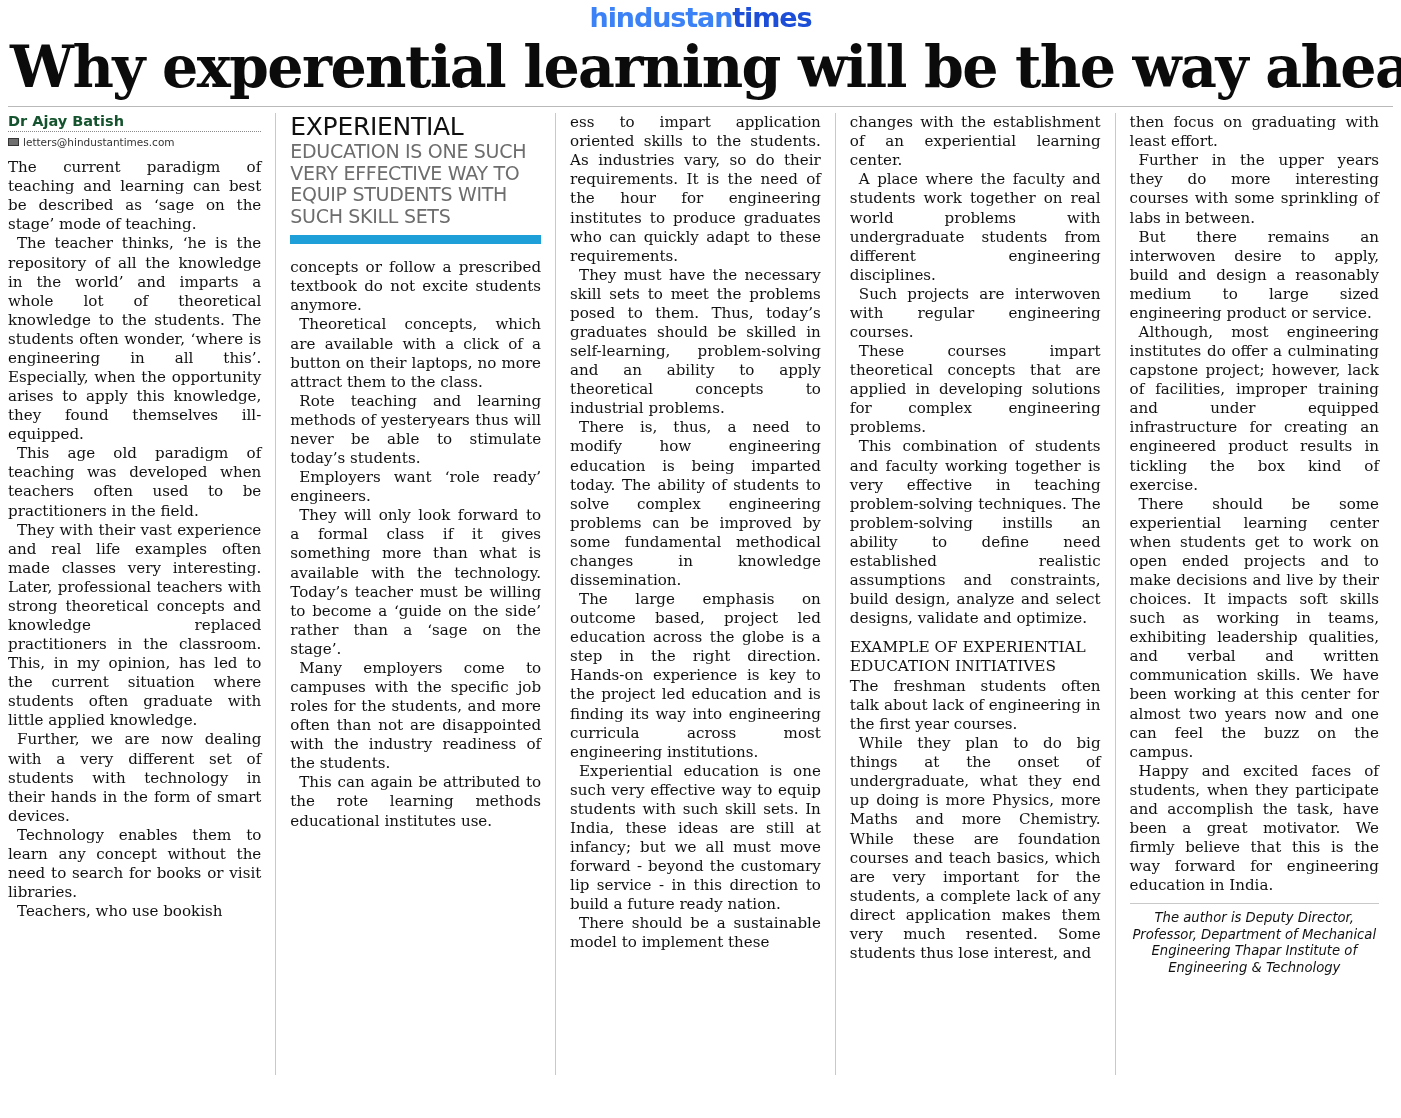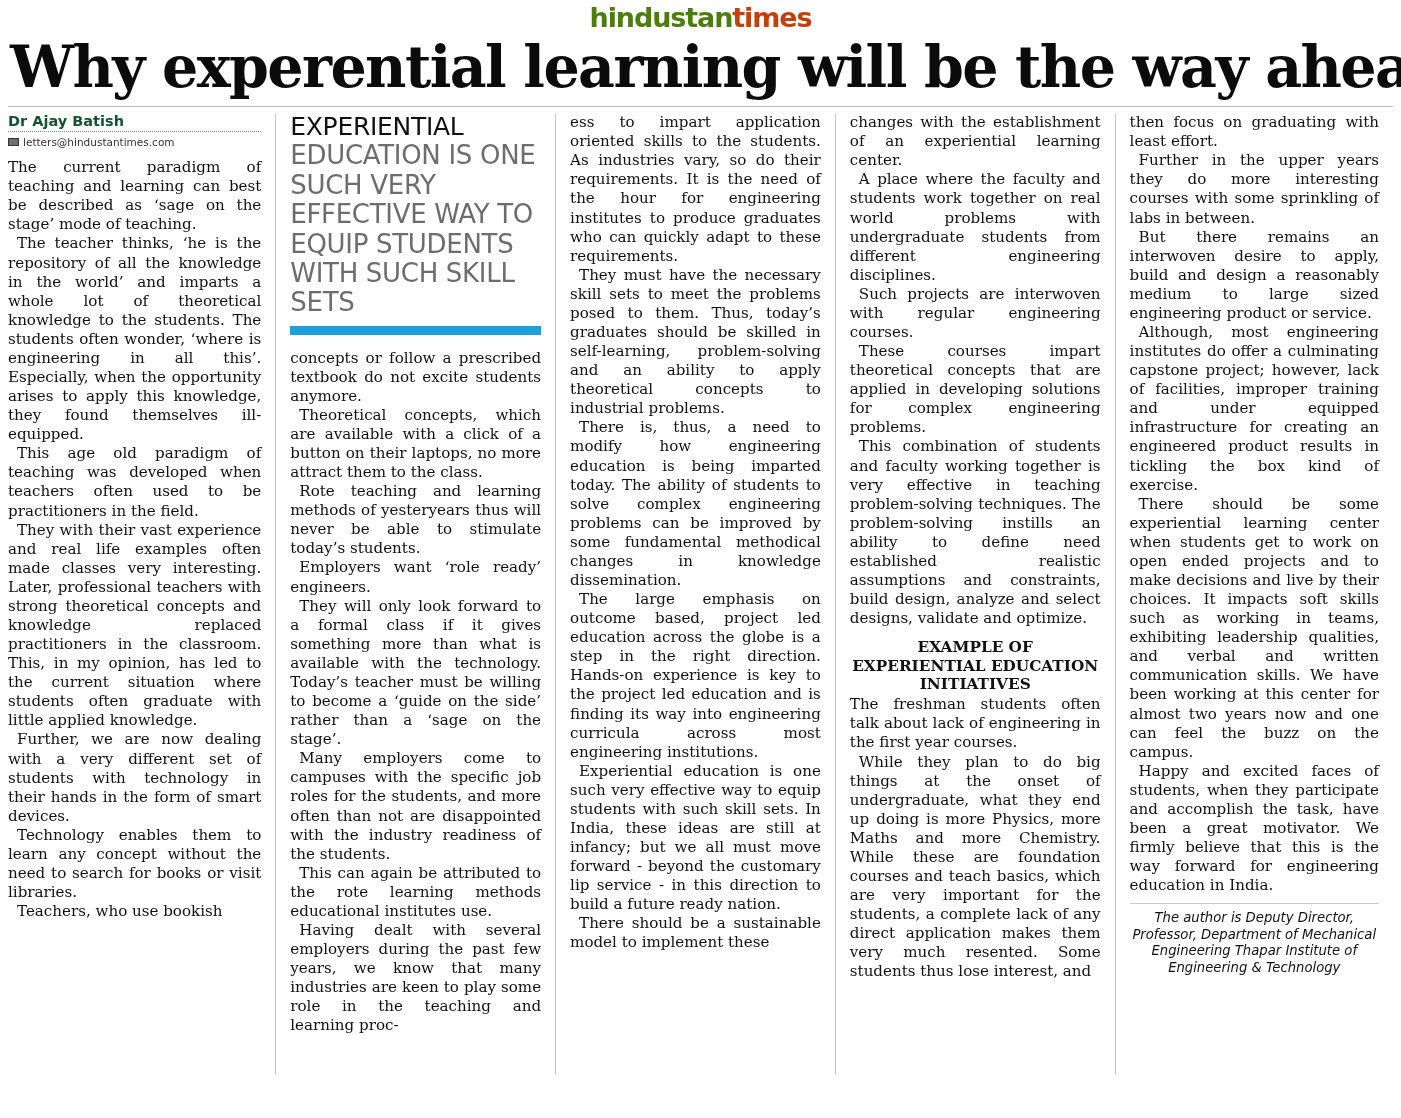--- a/index.html
+++ b/index.html
@@ -26,22 +26,22 @@
     text-align: center;
     padding-top: 2px;
     height: 34px;
   }
   .masthead-text {
     font-family: "DejaVu Sans", sans-serif;
     font-weight: bold;
     font-size: 27px;
     letter-spacing: -1.1px;
   }
-  .mast-hindustan { color: #4d7c0f; }
-  .mast-times { color: #c2410c; }
+  .mast-hindustan { color: #3b82f6; }
+  .mast-times { color: #1d4ed8; }
 
   
   .headline {
     font-family: "DejaVu Serif", serif;
     font-weight: bold;
     font-size: 57px;
     line-height: 1.02;
     letter-spacing: -1.6px;
     margin: 2px 0 0 0;
     padding: 0 2px;
@@ -125,38 +125,38 @@
     font-weight: normal;
     line-height: 1.13;
     margin-bottom: 6px;
   }
   .pq-line1 {
     font-size: 25px;
     color: #101010;
     letter-spacing: -0.3px;
   }
   .pq-rest {
-    font-size: 26px;
+    font-size: 19px;
     color: #6d6d6d;
     letter-spacing: -0.3px;
   }
   .pq-bar {
     height: 9px;
     background: #1f9fd8;
     margin: 8px 0 14px 0;
     width: 100%;
   }
 
   .subhead {
     font-family: "DejaVu Serif", serif;
-    font-weight: bold;
+    font-weight: normal;
     font-size: 15.3px;
     line-height: 1.2;
     margin: 10px 0 2px 0;
-    text-align: center;
+    text-align: left;
   }
   .credit {
     font-family: "DejaVu Sans", sans-serif;
     font-style: italic;
     font-size: 13.2px;
     line-height: 1.25;
     text-align: center;
     margin-top: 6px;
     color: #111;
   }
@@ -201,21 +201,20 @@
         <span class="pq-rest">EDUCATION IS ONE SUCH VERY EFFECTIVE WAY TO EQUIP STUDENTS WITH SUCH SKILL SETS</span>
       </div>
       <div class="pq-bar"></div>
       <p class="body">concepts or follow a prescribed textbook do not excite students anymore.</p>
       <p class="body">Theoretical concepts, which are available with a click of a button on their laptops, no more attract them to the class.</p>
       <p class="body">Rote teaching and learning methods of yesteryears thus will never be able to stimulate today’s students.</p>
       <p class="body">Employers want ‘role ready’ engineers.</p>
       <p class="body">They will only look forward to a formal class if it gives something more than what is available with the technology. Today’s teacher must be willing to become a ‘guide on the side’ rather than a ‘sage on the stage’.</p>
       <p class="body">Many employers come to campuses with the specific job roles for the students, and more often than not are disappointed with the industry readiness of the students.</p>
       <p class="body">This can again be attributed to the rote learning methods educational institutes use.</p>
-      <p class="body">Having dealt with several employers during the past few years, we know that many industries are keen to play some role in the teaching and learning proc-</p>
     </div>
 
     <div class="col c3">
       <p class="body">ess to impart application oriented skills to the students. As industries vary, so do their requirements. It is the need of the hour for engineering institutes to produce graduates who can quickly adapt to these requirements.</p>
       <p class="body">They must have the necessary skill sets to meet the problems posed to them. Thus, today’s graduates should be skilled in self-learning, problem-solving and an ability to apply theoretical concepts to industrial problems.</p>
       <p class="body">There is, thus, a need to modify how engineering education is being imparted today. The ability of students to solve complex engineering problems can be improved by some fundamental methodical changes in knowledge dissemination.</p>
       <p class="body">The large emphasis on outcome based, project led education across the globe is a step in the right direction. Hands-on experience is key to the project led education and is finding its way into engineering curricula across most engineering institutions.</p>
       <p class="body">Experiential education is one such very effective way to equip students with such skill sets. In India, these ideas are still at infancy; but we all must move forward - beyond the customary lip service - in this direction to build a future ready nation.</p>
       <p class="body">There should be a sustainable model to implement these</p>
     </div>

